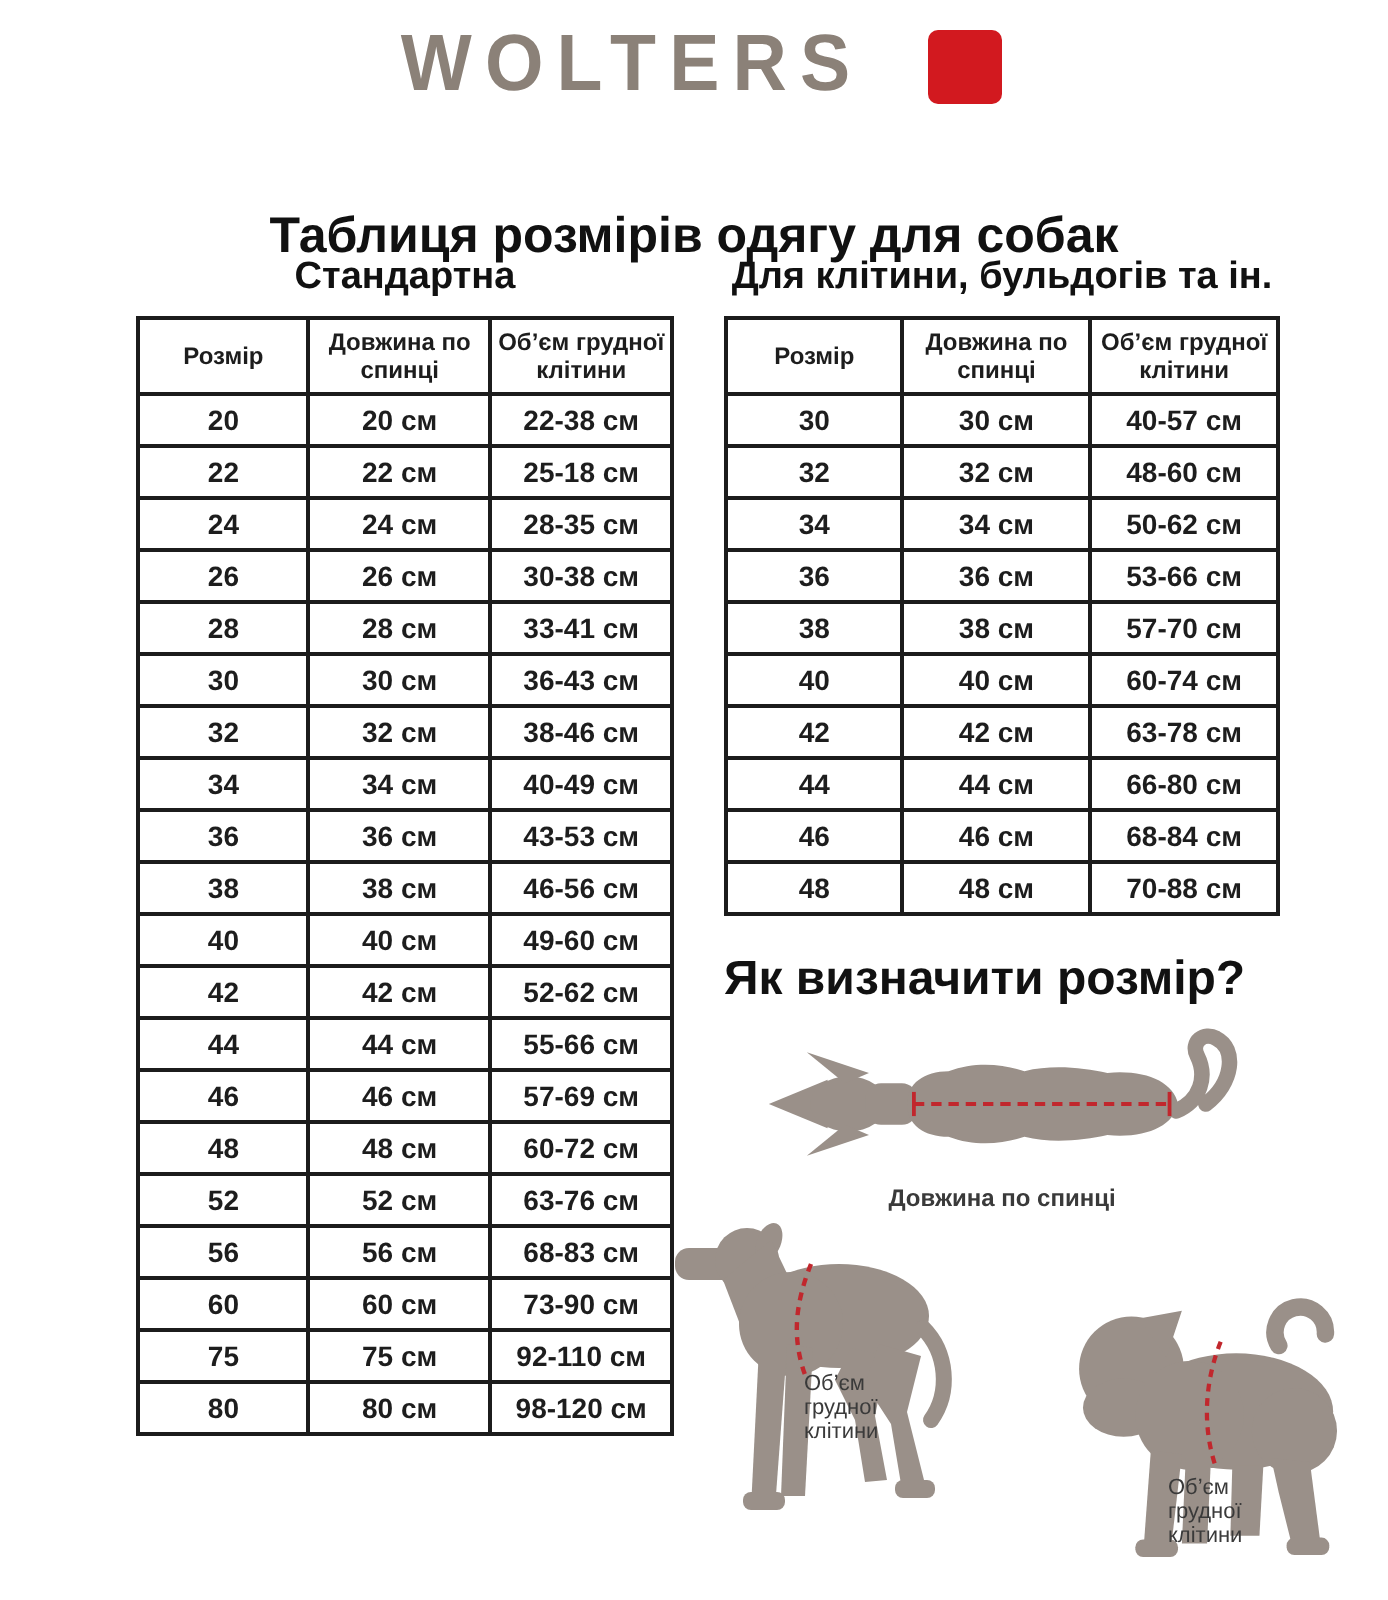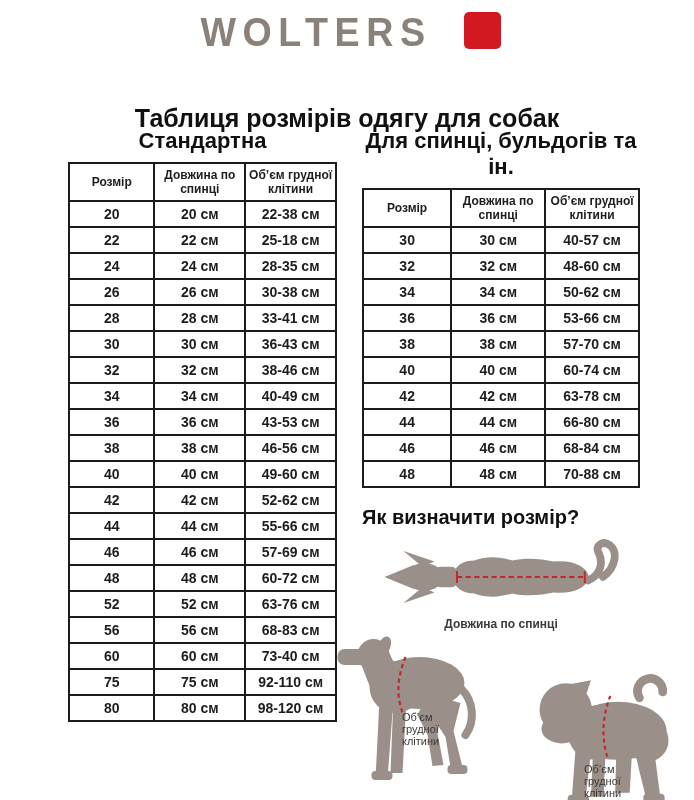--- a/index.html
+++ b/index.html
@@ -2,47 +2,47 @@
 <html><head>
 <meta charset="utf-8">
 <style>
   html,body { margin:0; padding:0; }
   body {
     width:694px; height:800px; position:relative; overflow:hidden;
     background:#ffffff; color:#1d1d1d;
     font-family:"Liberation Sans", sans-serif;
   }
   .header { position:absolute; top:12px; left:0; width:100%; text-align:center; }
-  .logo { display:inline-flex; align-items:flex-start; gap:24px; }
+  .logo { display:inline-flex; align-items:flex-end; gap:24px; }
   .logo-text {
     font-size:40px; font-weight:700; letter-spacing:7px; color:#8b8178;
     display:inline-block; transform:scaleX(0.94); line-height:1;
   }
   .logo-square svg { display:block; }
   .page-title {
     position:absolute; top:70px; left:0; width:100%; text-align:center;
     font-size:25px; font-weight:700; color:#111;margin-top:34px;
   }
   .col { position:absolute; top:128px; }
   .col-standard { left:68px;  width:269px; }
   .col-pugs     { left:362px; width:278px; }
   .table-title {
-    margin:0 0 8px 0; text-align:center; font-size:22px; font-weight:700; color:#111;
+    margin:0 0 8px 0; text-align:center; font-size:19px; font-weight:700; color:#111;
   }
   table.size-table { border-collapse:collapse; width:100%; table-layout:fixed;padding-left:28px; }
   table.size-table th, table.size-table td {
     border:2px solid #1c1c1c; text-align:center; vertical-align:middle; padding:0;
   }
   table.size-table th {
     font-size:12px; font-weight:700; line-height:1.2; height:38px; box-sizing:border-box; padding:2px;
   }
   table.size-table td { font-size:14px; font-weight:700; height:24px; }
   col.c-size { width:32%; } col.c-len { width:34%; } col.c-chest { width:34%; }
 
-  .guide-title { margin:18px 0 0 0; font-size:20px; font-weight:700; text-align:left; color:#111; }
+  .guide-title { margin:18px 0 0 0; font-size:24px; font-weight:700; text-align:left; color:#111; }
   .topview-wrap { margin-top:10px; }
   .topview-wrap svg { display:block; margin:0 auto; }
   .measure-caption {
     margin-top:2px; text-align:center; font-size:12px; font-weight:700; color:#3a3a3a;
   }
   .dogs-wrap { position:relative; height:192px; margin-top:8px; }
   .dog-side { position:absolute; left:-30px; top:-6px; }
   .dog-bull { position:absolute; left:163px; top:27px; }
   .chest-label {
     position:absolute; font-size:11px; font-weight:400; color:#3a3a3a;
@@ -164,38 +164,38 @@
           <td>63-76 см</td>
         </tr>
         <tr>
           <td>56</td>
           <td>56 см</td>
           <td>68-83 см</td>
         </tr>
         <tr>
           <td>60</td>
           <td>60 см</td>
-          <td>73-40 см</td>
+          <td>73-90 см</td>
         </tr>
         <tr>
           <td>75</td>
           <td>75 см</td>
           <td>92-110 см</td>
         </tr>
         <tr>
           <td>80</td>
           <td>80 см</td>
           <td>98-120 см</td>
         </tr>
       </tbody>
   </table>
 </div>
 
 <div class="col col-pugs">
-  <h2 class="table-title">Для спинці, бульдогів та ін.</h2>
+  <h2 class="table-title">Для клітини, бульдогів та ін.</h2>
   <table class="size-table">
     <colgroup>
         <col class="c-size">
         <col class="c-len">
         <col class="c-chest">
       </colgroup>
     <thead>
       <tr>
         <th>Розмір</th>
         <th>Довжина по спинці</th>

